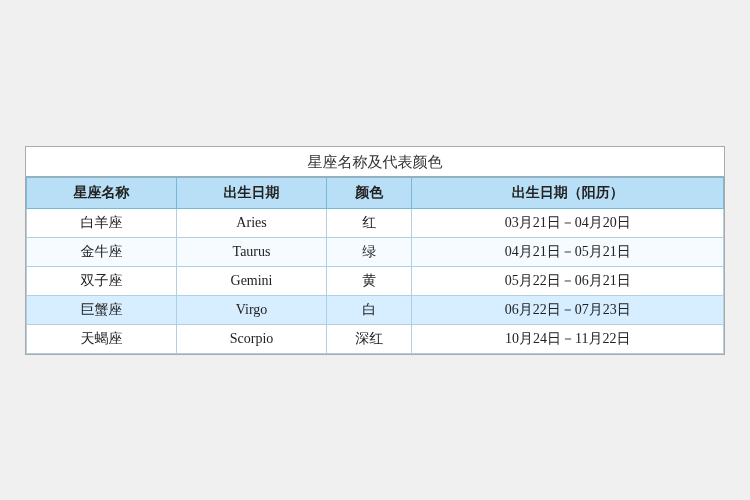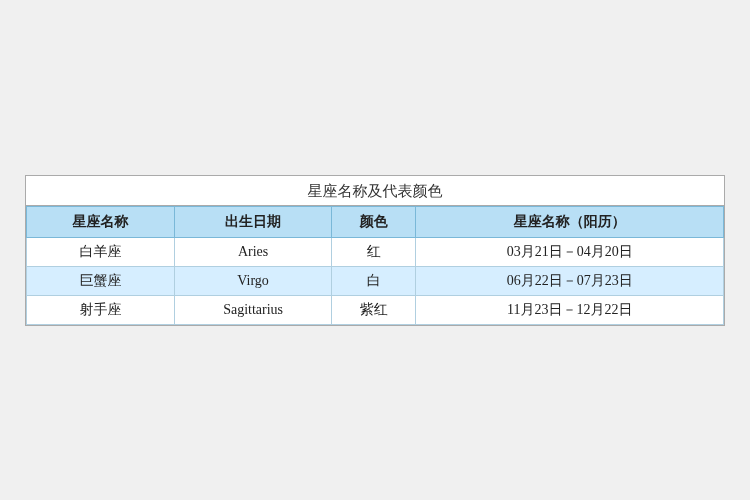--- a/index.html
+++ b/index.html
@@ -61,37 +61,49 @@
 <body>
 
 <div class="container">
   <div class="page-title">星座名称及代表颜色</div>
   <table>
     <thead>
       <tr>
         <th>星座名称</th>
         <th>出生日期</th>
         <th>颜色</th>
-        <th>星座名称（阳历）</th>
+        <th>出生日期（阳历）</th>
       </tr>
     </thead>
     <tbody id="table-body">
     <tr>
           <td>白羊座</td>
           <td>Aries</td>
           <td>红</td>
           <td>03月21日－04月20日</td>
         </tr>
+        <tr>
+          <td>金牛座</td>
+          <td>Taurus</td>
+          <td>绿</td>
+          <td>04月21日－05月21日</td>
+        </tr>
+        <tr>
+          <td>双子座</td>
+          <td>Gemini</td>
+          <td>黄</td>
+          <td>05月22日－06月21日</td>
+        </tr>
         <tr class="highlighted">
           <td>巨蟹座</td>
           <td>Virgo</td>
           <td>白</td>
           <td>06月22日－07月23日</td>
         </tr>
         <tr>
-          <td>射手座</td>
-          <td>Sagittarius</td>
-          <td>紫红</td>
-          <td>11月23日－12月22日</td>
+          <td>天蝎座</td>
+          <td>Scorpio</td>
+          <td>深红</td>
+          <td>10月24日－11月22日</td>
         </tr>
       </tbody>
   </table>
 </div>
 
 </body></html>

